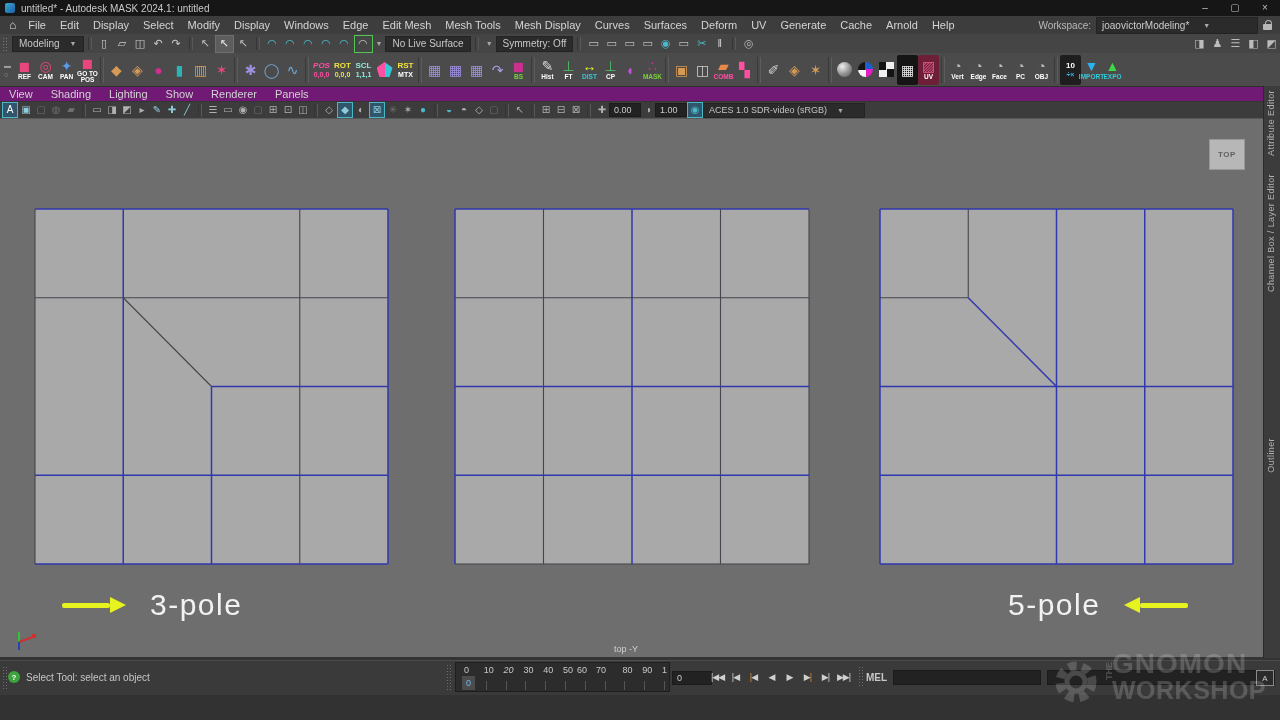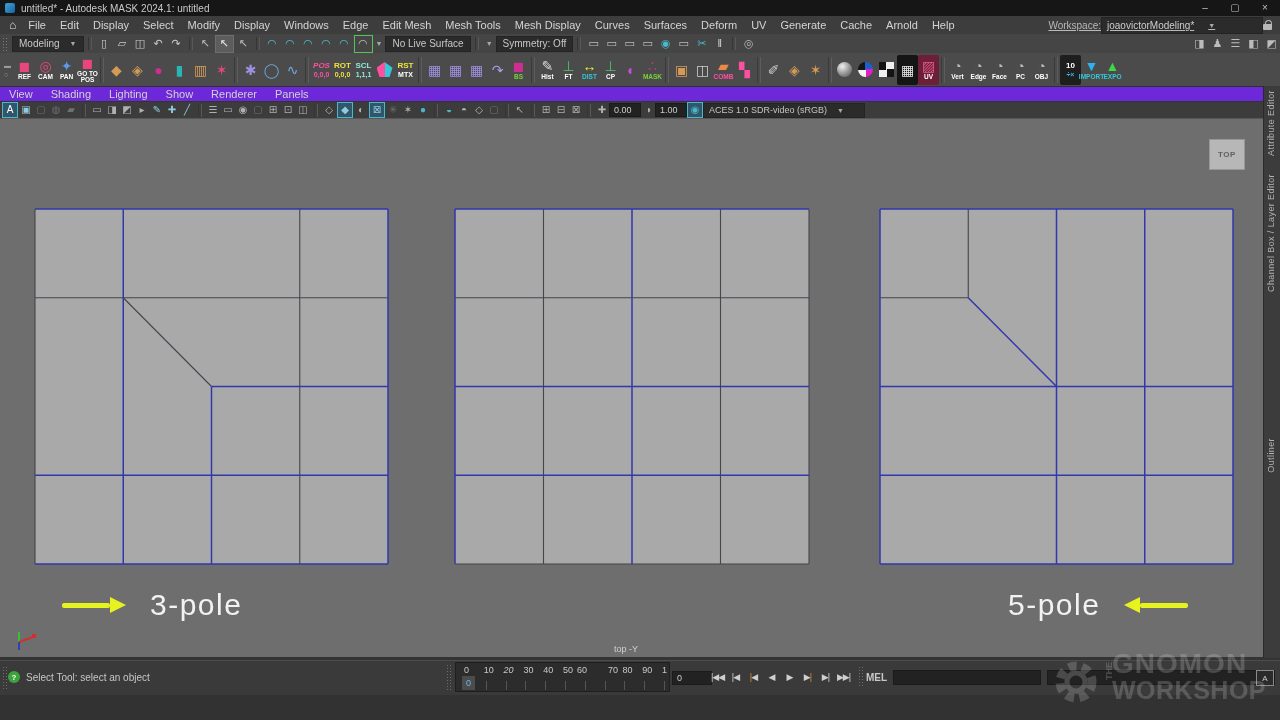--- a/index.html
+++ b/index.html
@@ -15,21 +15,21 @@
   .app-icon{width:10px;height:10px;margin:0 6px 0 5px;border-radius:2px;
             background:linear-gradient(135deg,#39a8cf,#1b5fa8);}
   .win-controls{margin-left:auto;display:flex;height:16px;}
   .win-btn{width:30px;text-align:center;font-size:10px;color:#bdbdbd;line-height:16px;}
 
   
   .menubar{position:absolute;left:0;top:16px;width:1280px;height:18px;background:#3d3d3d;
            display:flex;align-items:center;font-size:11px;color:#d4d4d4;border-bottom:1px solid #2c2c2c;}
   .home{margin:0 5px 0 9px;font-size:12px;color:#d8d8d8;}
   .menu-item{padding:0 7px;white-space:nowrap;}
-  .workspace{margin-left:auto;display:flex;align-items:center;font-size:10px;color:#b8b8b8;padding-right:6px;text-decoration:underline;}
+  .workspace{margin-left:auto;display:flex;align-items:center;gap:5px;font-size:10px;color:#b8b8b8;padding-right:6px;}
   .ws-select{background:#2b2b2b;border:1px solid #232323;color:#cccccc;padding:1px 5px;
              display:flex;align-items:center;gap:14px;min-width:150px;height:13px;}
   .caret{font-size:7px;color:#a8a8a8;}
   .lock{position:relative;width:11px;height:11px;}
   .lock .shackle{position:absolute;left:2px;top:0;width:5px;height:5px;border:1.5px solid #b8b8b8;
                  border-bottom:none;border-radius:4px 4px 0 0;}
   .lock .bodyp{position:absolute;left:0;top:4px;width:9px;height:6px;background:#b8b8b8;border-radius:1px;}
 
   
   .statusline{position:absolute;left:0;top:34px;width:1280px;height:19px;background:#454545;
@@ -63,21 +63,21 @@
   .shape-pentagon{width:16px;height:15px;background:linear-gradient(90deg,#ff4fa3 50%,#35c8d6 50%);
                   clip-path:polygon(50% 0,100% 38%,81% 100%,19% 100%,0 38%);}
   .shape-ball{width:15px;height:15px;border-radius:50%;
               background:radial-gradient(circle at 35% 30%,#f0f0f0,#909090 55%,#505050);}
   .shape-fourcolor{width:15px;height:15px;border-radius:50%;
               background:conic-gradient(#1b5fd0 0 25%,#e020c0 25% 50%,#f5f5f5 50% 75%,#151515 75%);}
   .shape-checker{width:15px;height:15px;
               background:conic-gradient(#f0f0f0 0 25%,#141414 25% 50%,#f0f0f0 50% 75%,#141414 75%);}
 
   
-  .panelmenus{position:absolute;left:0;top:87px;width:1264px;height:14px;background:#6d28d9;
+  .panelmenus{position:absolute;left:0;top:87px;width:1264px;height:14px;background:#701a75;
               display:flex;align-items:center;font-size:11px;color:#d2d2d2;}
   .pm-item{padding:0 9px;}
   .vtoolbar{position:absolute;left:0;top:101px;width:1264px;height:16px;background:#3c3c3c;
             border-top:1px solid #343434;border-bottom:1px solid #2a2a2a;
             display:flex;align-items:center;padding-left:2px;}
   .vtoolbar .sic{width:14px;height:14px;font-size:10px;}
   .vtoolbar .sic.hl{background:#31566b;border:1px solid #49b8c8;}
   .canvas{position:absolute;left:0;top:118px;width:1264px;height:538px;background:#6e6e6e;
           border-top:1px solid #575757;}
   .mesh-svg{position:absolute;}
@@ -616,21 +616,21 @@
       <span class="tick-label" style="left: 47.6px; font-style: italic;">20</span>
       <span class="tick-line" style="left: 49.6px;"></span>
       <span class="tick-label" style="left: 67.4px;">30</span>
       <span class="tick-line" style="left: 69.4px;"></span>
       <span class="tick-label" style="left: 87.2px;">40</span>
       <span class="tick-line" style="left: 89.2px;"></span>
       <span class="tick-label" style="left: 107px;">50</span>
       <span class="tick-line" style="left: 109px;"></span>
       <span class="tick-label" style="left: 121px;">60</span>
       <span class="tick-line" style="left: 128.8px;"></span>
-      <span class="tick-label" style="left: 152px;">70</span>
+      <span class="tick-label" style="left: 140px;">70</span>
       <span class="tick-line" style="left: 148.6px;"></span>
       <span class="tick-label" style="left: 166.4px;">80</span>
       <span class="tick-line" style="left: 168.4px;"></span>
       <span class="tick-label" style="left: 186.2px;">90</span>
       <span class="tick-line" style="left: 188.2px;"></span>
       <span class="tick-label" style="left: 206px;">1</span>
       <span class="tick-line" style="left: 208px;"></span>
       <div class="playhead">0</div>
     </div>
 

